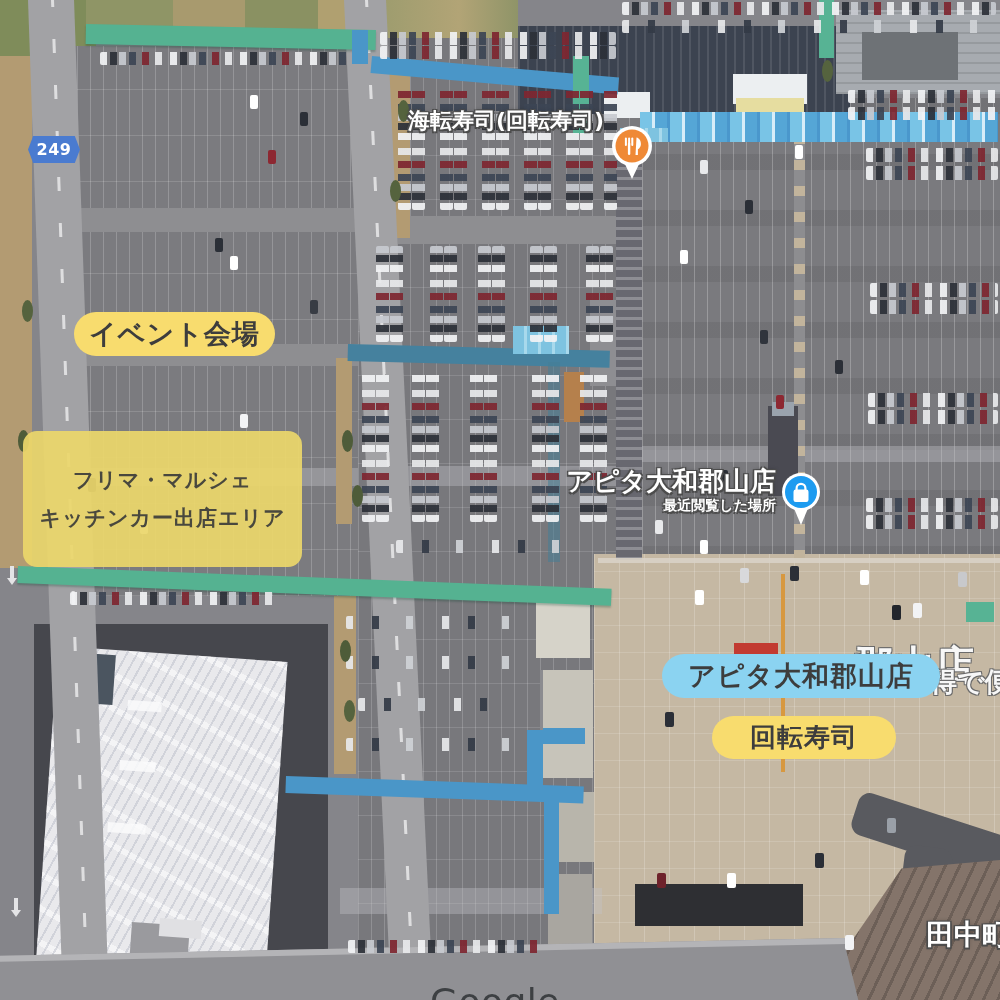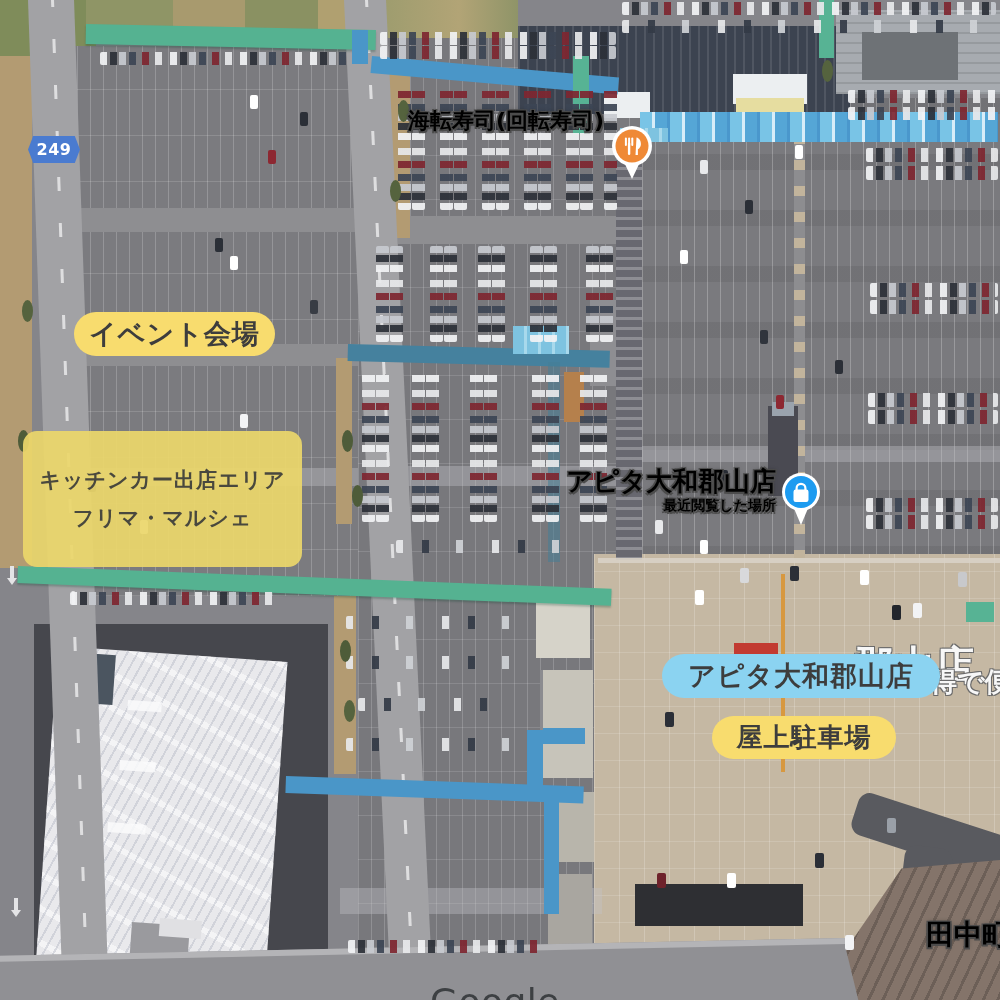--- a/index.html
+++ b/index.html
@@ -83,21 +83,21 @@
   .dots-deck{background:#fff;box-shadow:197px 15px #23262c,218px 13px #f2f3f5,-30px 122px #2b2f37,
      -38px 283px #6e222b,32px 283px #fff,120px 263px #2b2f37,150px 345px #f2f3f5,192px 228px #9aa0a8,
      45px -22px #d8d9db,95px -24px #2b2f37,165px -20px #fff,263px -18px #c8c9cc;}
   .bush{background:#4e5c39;border-radius:50%;box-shadow:38px -305px #55633e,-10px -55px #4e5c39,
      46px -385px #55633e,-12px 155px #4e5c39,-8px 215px #55633e,-330px -185px #55633e,
      -334px -55px #4e5c39,470px -425px #55633e;}
   .road-arrow{background:#e4e4e6}
   .road-arrow::after{content:"";position:absolute;left:-3px;top:12px;border:5px solid transparent;border-top:7px solid #e4e4e6}
 
   
-  .maplabel{position:absolute;color:#000000;font-weight:700;line-height:1.18;z-index:20;
+  .maplabel{position:absolute;color:#ffffff;font-weight:700;line-height:1.18;z-index:20;
      text-shadow:-1.5px -1.5px 0 #4c4c4c,1.5px -1.5px 0 #4c4c4c,-1.5px 1.5px 0 #4c4c4c,1.5px 1.5px 0 #4c4c4c,0 0 4px rgba(0,0,0,.35);}
   .sushi{left:330px;top:108px;width:274px;text-align:right;font-size:22px}
   .sushi .l2{font-size:24px}
   .sushi .cat{font-size:17px;padding-right:6px}
   .apita-label{left:548px;top:466px;width:228px;text-align:right;font-size:26px}
   .apita-label .sub{font-size:14px}
   .district{left:926px;top:918px;font-size:28px;white-space:nowrap}
   .paint{z-index:8;color:rgba(255,255,255,.95);white-space:nowrap;
      text-shadow:-1px -1px 0 #6b6b6b,1px -1px 0 #6b6b6b,-1px 1px 0 #6b6b6b,1px 1px 0 #6b6b6b;}
   .paint1{left:854px;top:642px;font-size:40px}
@@ -290,22 +290,22 @@
       <rect x="14.5" y="18.5" width="15" height="12.5" rx="2.2" fill="#fff"></rect>
     </svg>
   </div>
 
   <div class="maplabel paint paint1">郡山店</div>
   <div class="maplabel paint paint2">得で便</div>
   <div class="paint-red"></div>
 
   <div class="pill pill-event">イベント会場</div>
   <div class="vendor-box">
+    <div>フリマ・マルシェ</div>
     <div>キッチンカー出店エリア</div>
-    <div>フリマ・マルシェ</div>
   </div>
   <div class="pill pill-store">アピタ大和郡山店</div>
-  <div class="pill pill-roof">屋上駐車場</div>
+  <div class="pill pill-roof">回転寿司</div>
 
   <div class="maplabel district">田中町</div>
 
   <div class="google">Google</div>
 </div>
 
 </body></html>

